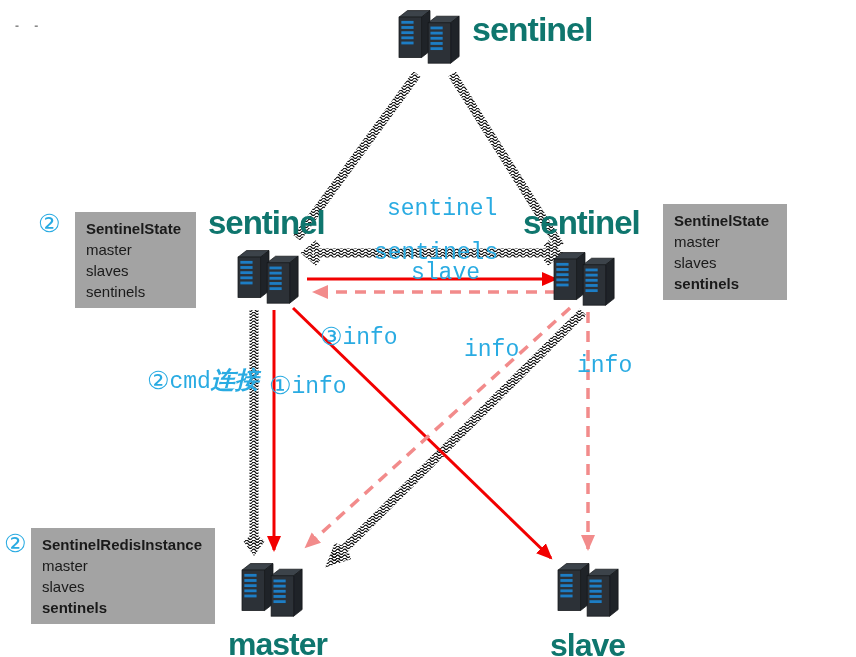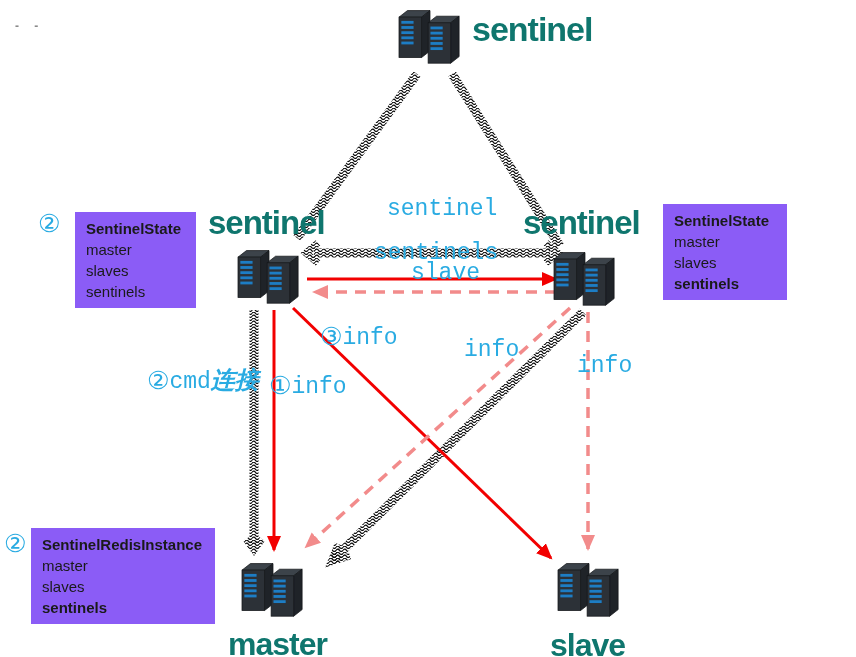--- a/index.html
+++ b/index.html
@@ -14,21 +14,21 @@
     position:absolute;z-index:3;color:#0f766e;font-weight:bold;
     font-size:33px;line-height:1;white-space:nowrap;letter-spacing:-1px;
   }
   .edge-label{
     position:absolute;z-index:5;color:#29abe2;white-space:nowrap;
     font-family:"Liberation Mono",monospace;font-size:23px;line-height:1.1;
   }
   .circ{font-family:"DejaVu Sans",sans-serif;font-size:25px;vertical-align:-1px;}
   .cjk{font-family:"DejaVu Sans",sans-serif;font-size:24px;font-weight:bold;font-style:italic;}
   .infobox{
-    position:absolute;z-index:4;background:#8b5cf6;color:#1a1a1a;
+    position:absolute;z-index:4;background:#a3a3a3;color:#1a1a1a;
     padding:6px 11px;font-size:15px;line-height:21px;
   }
   .infobox .title{font-weight:bold;}
   .bold{font-weight:bold;}
   .badge{
     position:absolute;z-index:4;color:#29abe2;
     font-family:"DejaVu Sans",sans-serif;font-size:25px;line-height:1;
   }
   .stray{position:absolute;z-index:1;color:#8a8a8a;font-size:12px;font-weight:bold;letter-spacing:6px;}
 </style>

